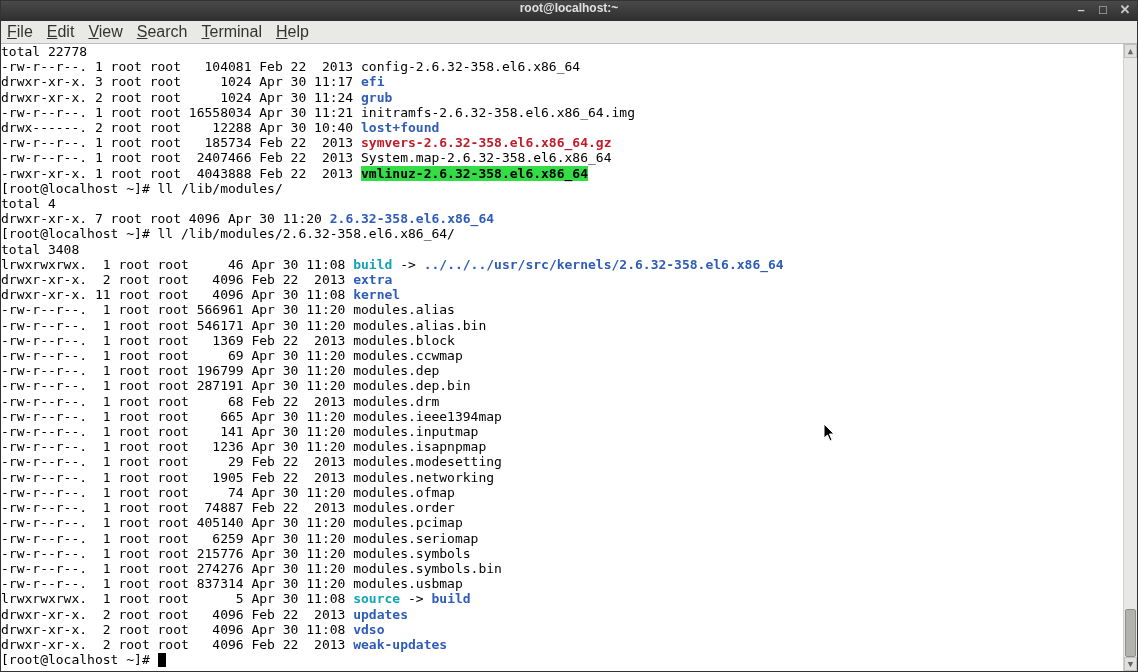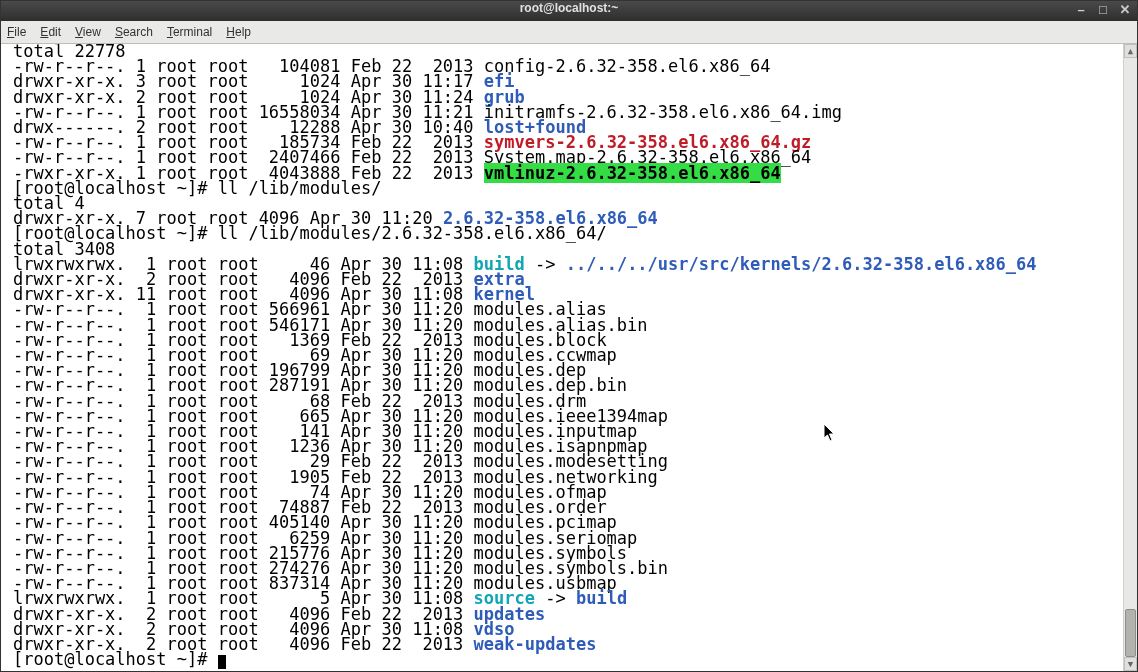--- a/index.html
+++ b/index.html
@@ -52,40 +52,40 @@
 }
 .menubar {
   background: #e9e9e7;
   border-bottom: 1px solid #bdbdbd;
   height: 23px;
   display: flex;
   align-items: center;
   padding: 0 6px;
   gap: 14px;
   font-family: sans-serif;
-  font-size: 12px;
+  font-size: 16px;
 }
 .menubar .item {
   cursor: pointer;
   color: #333;
 }
 .menubar .item .accel { text-decoration: underline; }
 .terminal-wrap {
   flex: 1;
   display: flex;
   background: #fff;
   overflow: hidden;
 }
 .terminal {
   flex: 1;
   background: #fff;
   color: #000;
-  padding: 0 12px;
+  padding: 0 0;
   font-family: "DejaVu Sans Mono", monospace;
-  font-size: 17px;
+  font-size: 13px;
   line-height: 15.2px;
   white-space: pre;
   overflow: hidden;
 }
 .scrollbar {
   width: 14px;
   background: #e8e8e6;
   display: flex;
   flex-direction: column;
   border-left: 1px solid #d0d0ce;

